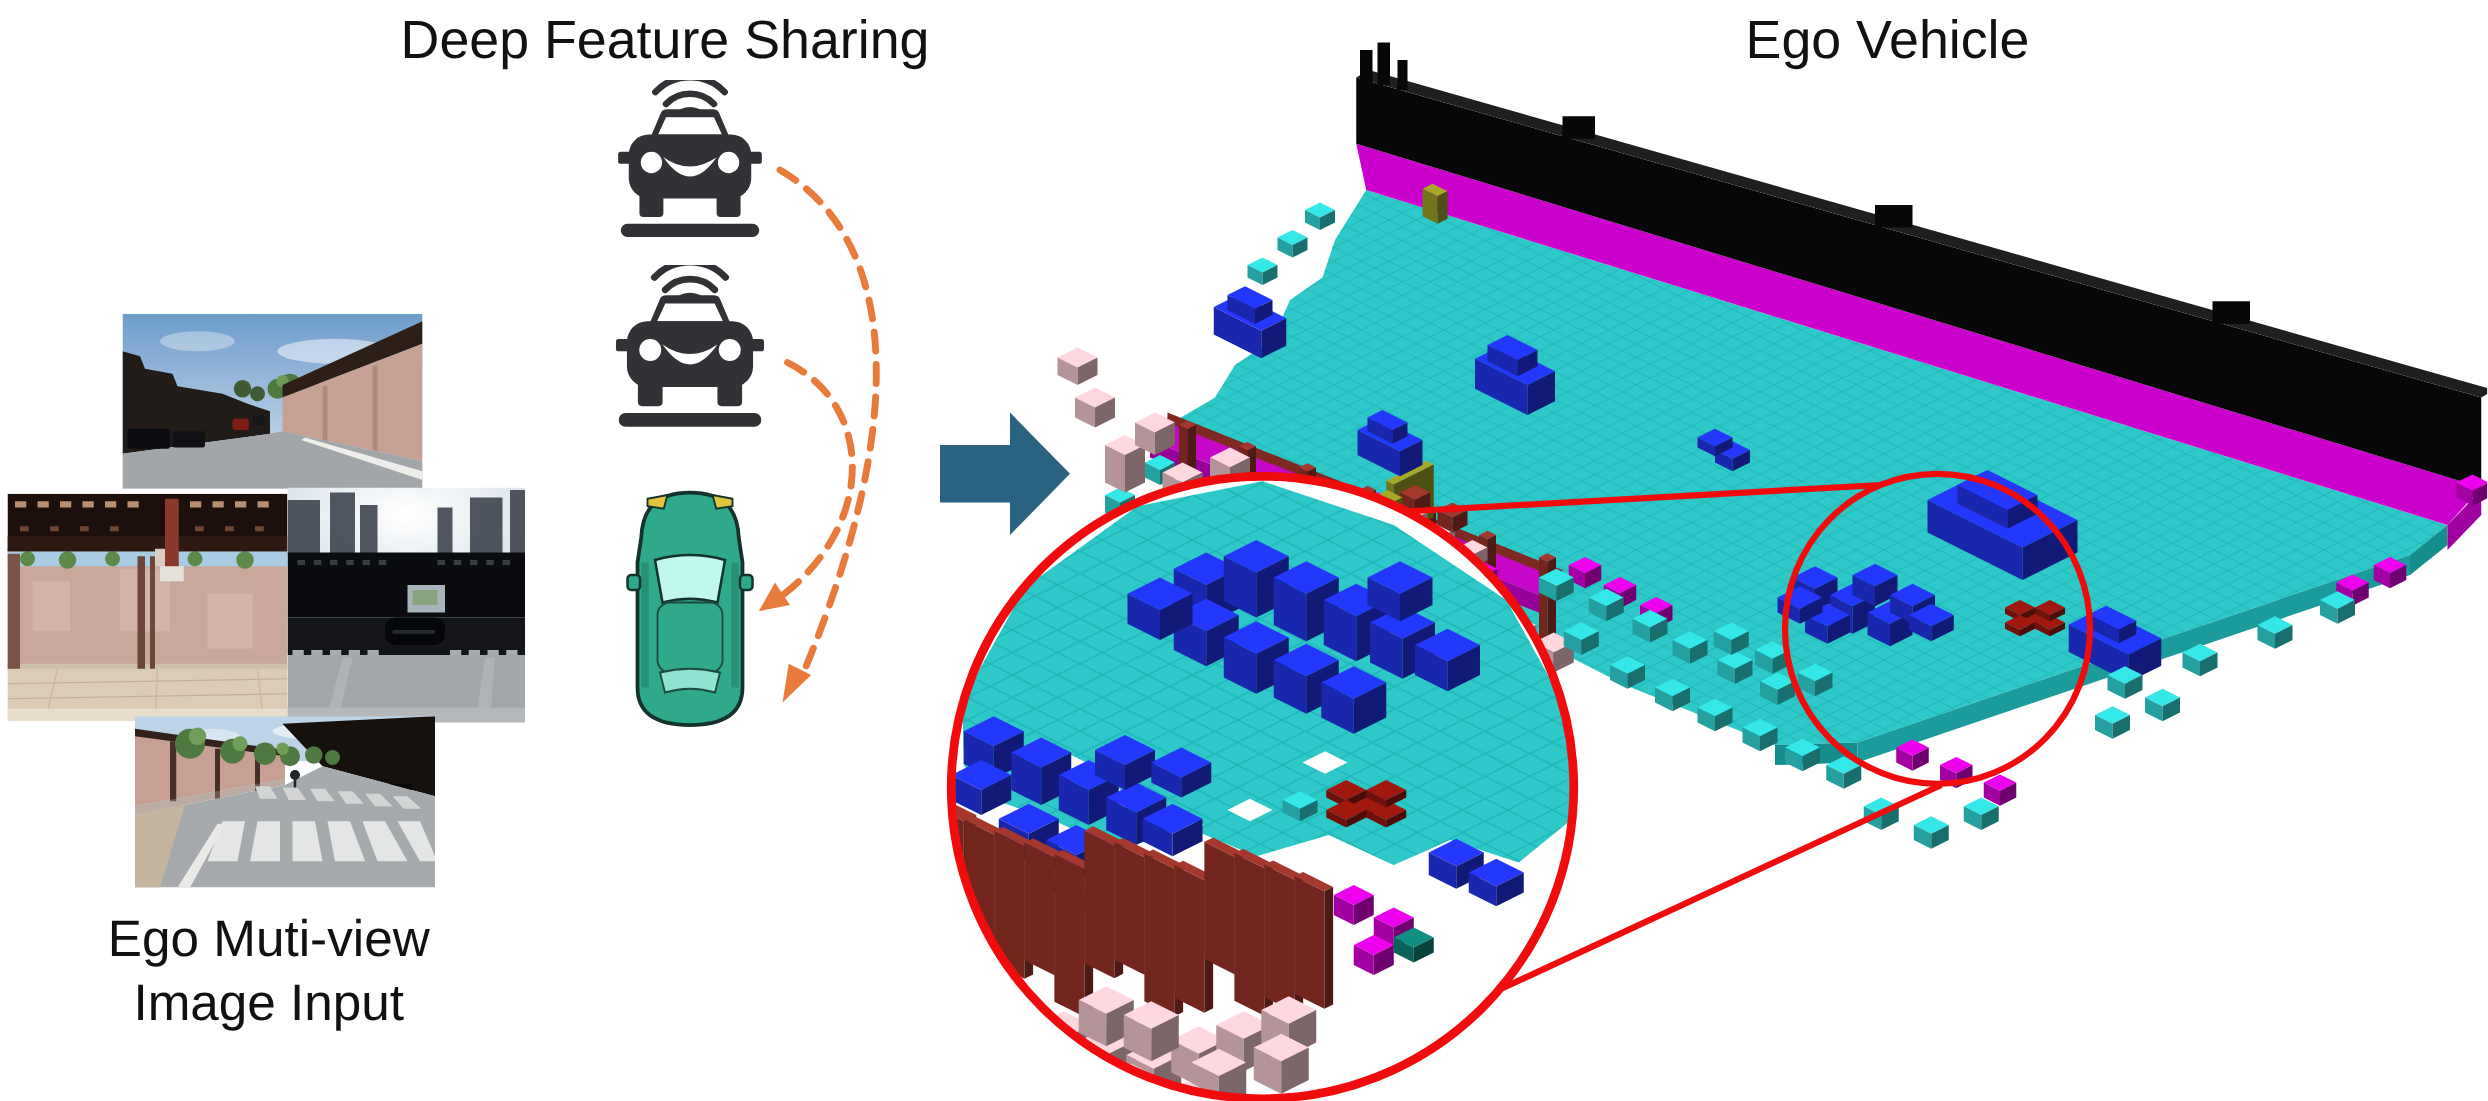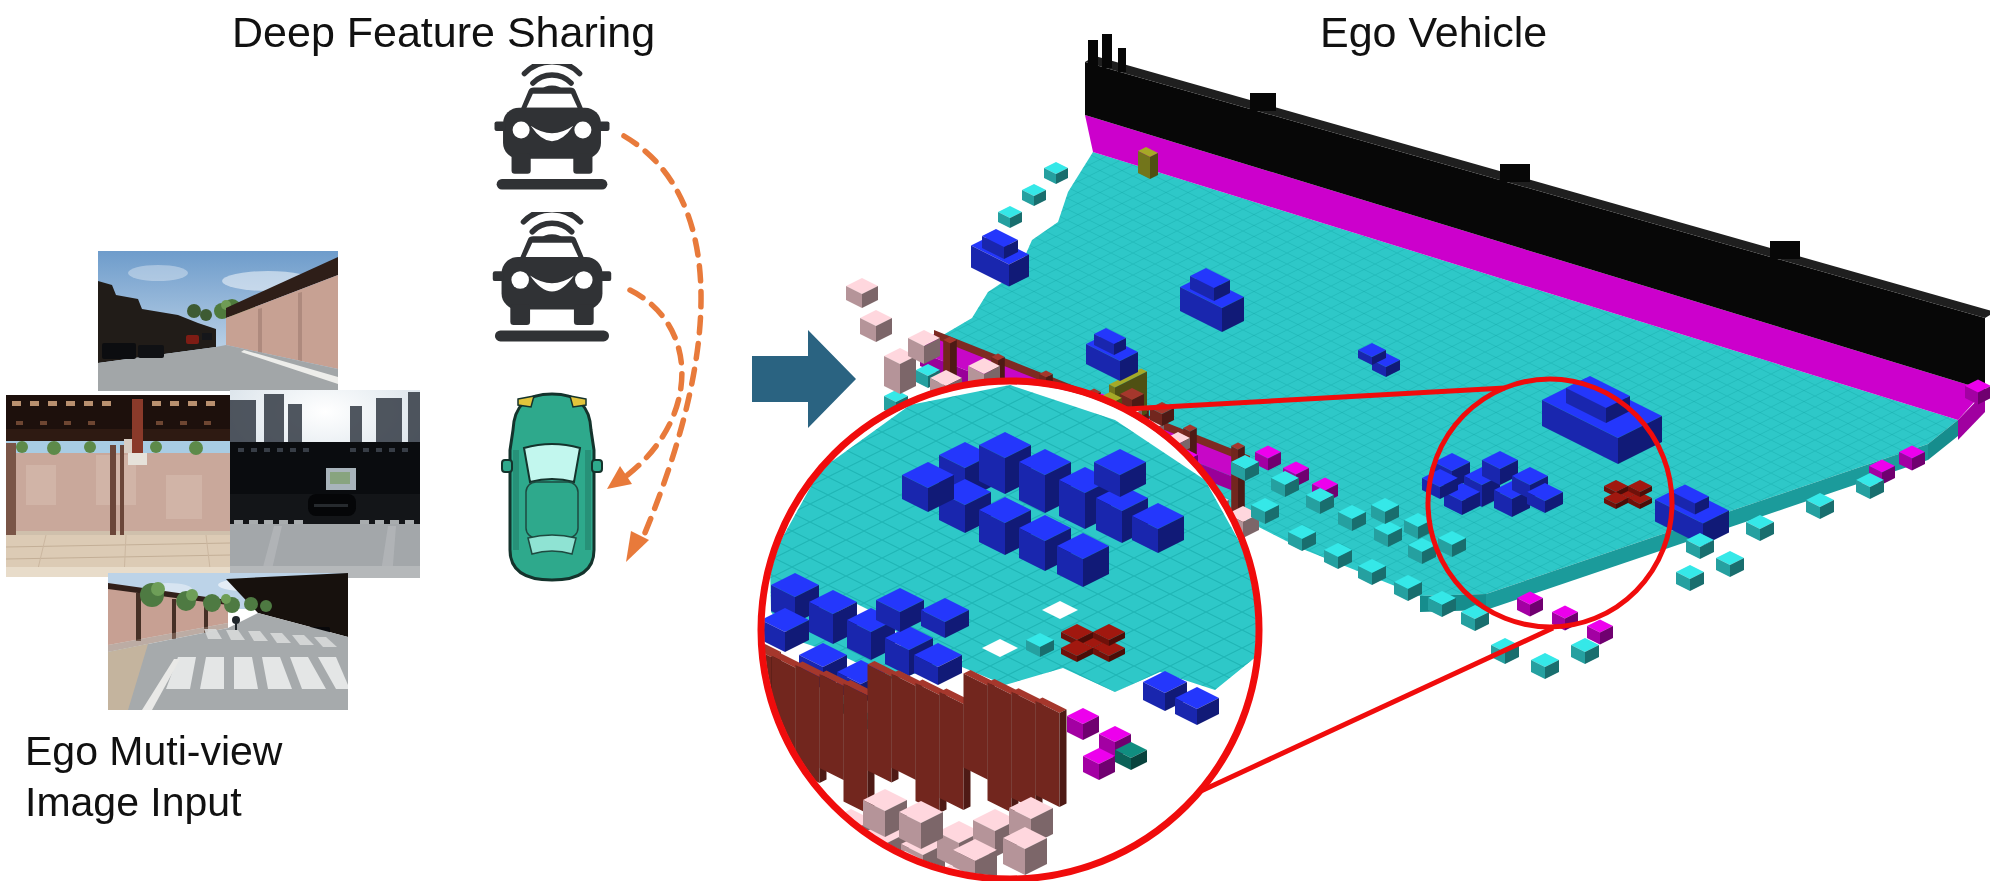--- a/index.html
+++ b/index.html
@@ -1,18 +1,18 @@
 <!DOCTYPE html>
 <html><head>
 <meta charset="utf-8">
 <style>
   html,body{margin:0;padding:0;background:#fff;}
   .stage{position:relative;width:1990px;height:881px;background:#fff;overflow:hidden;
          font-family:"Liberation Sans", sans-serif;}
-  .label{position:absolute;color:#111;text-align:left;line-height:1.25;}
+  .label{position:absolute;color:#111;text-align:center;line-height:1.25;}
   #lbl-dfs{left:232px;top:6px;width:600px;font-size:43px;}
   #lbl-ev{left:1320px;top:6px;width:380px;font-size:43px;}
   #lbl-emv{left:25px;top:726px;width:380px;font-size:41px;}
   #lbl-cp{left:1340px;top:794px;width:580px;font-size:45px;font-weight:bold;}
   svg{position:absolute;display:block;}
   #main-svg{left:0;top:0;}
   #photo1{left:98px;top:251px;}
   #photo2{left:6px;top:395px;}
   #photo3{left:230px;top:390px;}
   #photo4{left:108px;top:573px;}

